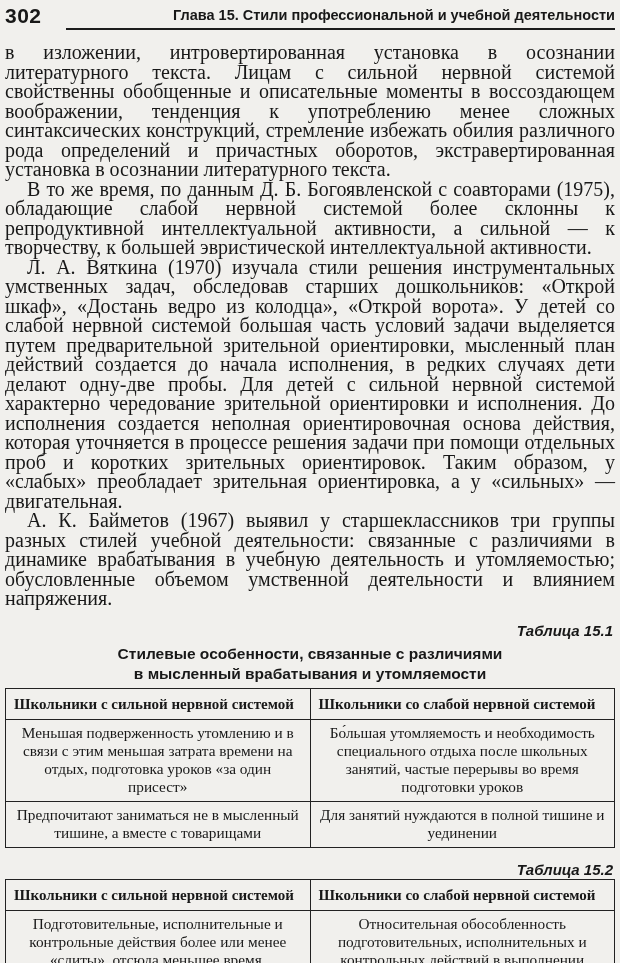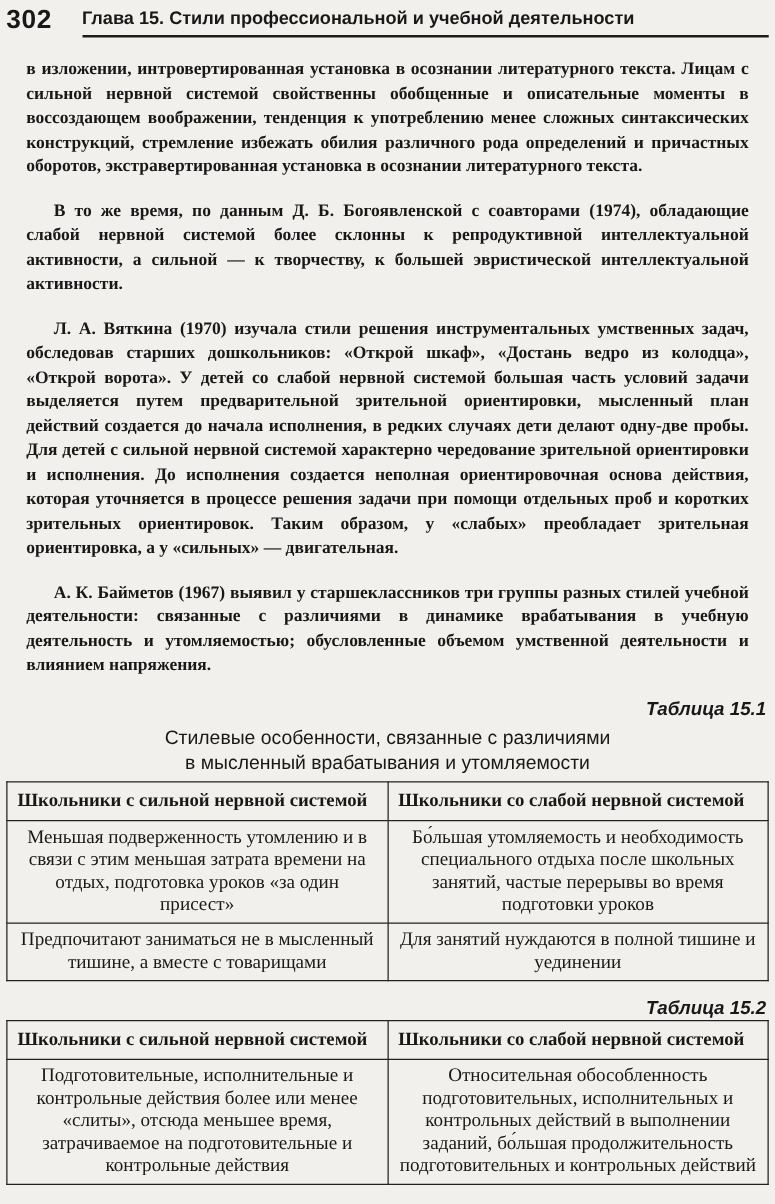--- a/index.html
+++ b/index.html
@@ -31,53 +31,53 @@
     font-size: 21px;
     line-height: 21px;
     letter-spacing: 0.5px;
     flex: 0 0 auto;
     padding-bottom: 4px;
   }
   .head-title-wrap {
     flex: 1 1 auto;
     border-bottom: 2.5px solid #1c1c1c;
     padding-bottom: 5px;
+    text-align: right;
   }
   .chapter-title {
     font-family: "Liberation Sans", sans-serif;
     font-weight: 700;
     font-size: 14.5px;
     line-height: 16px;
   }
   
   .body-text p {
-    margin: 16px;
-    font-size: 14px;
+    margin: 0;
+    font-size: 20px;
     line-height: 19.5px;
     text-align: justify;
-    font-weight: bold;
   }
   .body-text p.indent { text-indent: 22px; }
   
   .tbl-caption {
     margin-top: 13px;
     text-align: right;
     font-family: "Liberation Sans", sans-serif;
     font-style: italic;
     font-weight: 700;
     font-size: 15px;
     line-height: 18px;
     padding-right: 2px;
   }
   .tbl-title {
     margin-top: 4px;
     margin-bottom: 4px;
     text-align: center;
     font-family: "Liberation Sans", sans-serif;
-    font-weight: 400;
+    font-weight: 700;
     font-size: 15.5px;
     line-height: 20px;
   }
   .tbl-title span { display: block; }
   
   table.book-table {
     width: 100%;
     border-collapse: collapse;
     table-layout: fixed;
   }
@@ -108,21 +108,21 @@
 
   <div class="running-head">
     <div class="page-number">302</div>
     <div class="head-title-wrap">
       <div class="chapter-title">Глава 15. Стили профессиональной и учебной деятельности</div>
     </div>
   </div>
 
   <div class="body-text">
     <p>в изложении, интровертированная установка в осознании литературного текста. Лицам с сильной нервной системой свойственны обобщенные и описательные моменты в воссоздающем воображении, тенденция к употреблению менее сложных синтаксических конструкций, стремление избежать обилия различного рода определений и причастных оборотов, экстравертированная установка в осознании литературного текста.</p>
-    <p class="indent">В то же время, по данным Д. Б. Богоявленской с соавторами (1974), обладающие слабой нервной системой более склонны к репродуктивной интеллектуальной активности, а сильной — к творчеству, к большей эвристической интеллектуальной активности.</p>
+    <p class="indent">В то же время, по данным Д. Б. Богоявленской с соавторами (1975), обладающие слабой нервной системой более склонны к репродуктивной интеллектуальной активности, а сильной — к творчеству, к большей эвристической интеллектуальной активности.</p>
     <p class="indent">Л. А. Вяткина (1970) изучала стили решения инструментальных умственных задач, обследовав старших дошкольников: «Открой шкаф», «Достань ведро из колодца», «Открой ворота». У детей со слабой нервной системой большая часть условий задачи выделяется путем предварительной зрительной ориентировки, мысленный план действий создается до начала исполнения, в редких случаях дети делают одну-две пробы. Для детей с сильной нервной системой характерно чередование зрительной ориентировки и исполнения. До исполнения создается неполная ориентировочная основа действия, которая уточняется в процессе решения задачи при помощи отдельных проб и коротких зрительных ориентировок. Таким образом, у «слабых» преобладает зрительная ориентировка, а у «сильных» — двигательная.</p>
     <p class="indent">А. К. Байметов (1967) выявил у старшеклассников три группы разных стилей учебной деятельности: связанные с различиями в динамике врабатывания в учебную деятельность и утомляемостью; обусловленные объемом умственной деятельности и влиянием напряжения.</p>
   </div>
 
   <div class="tbl-caption">Таблица 15.1</div>
   <div class="tbl-title">
     <span>Стилевые особенности, связанные с различиями</span>
     <span>в мысленный врабатывания и утомляемости</span>
   </div>
   <table class="book-table">

